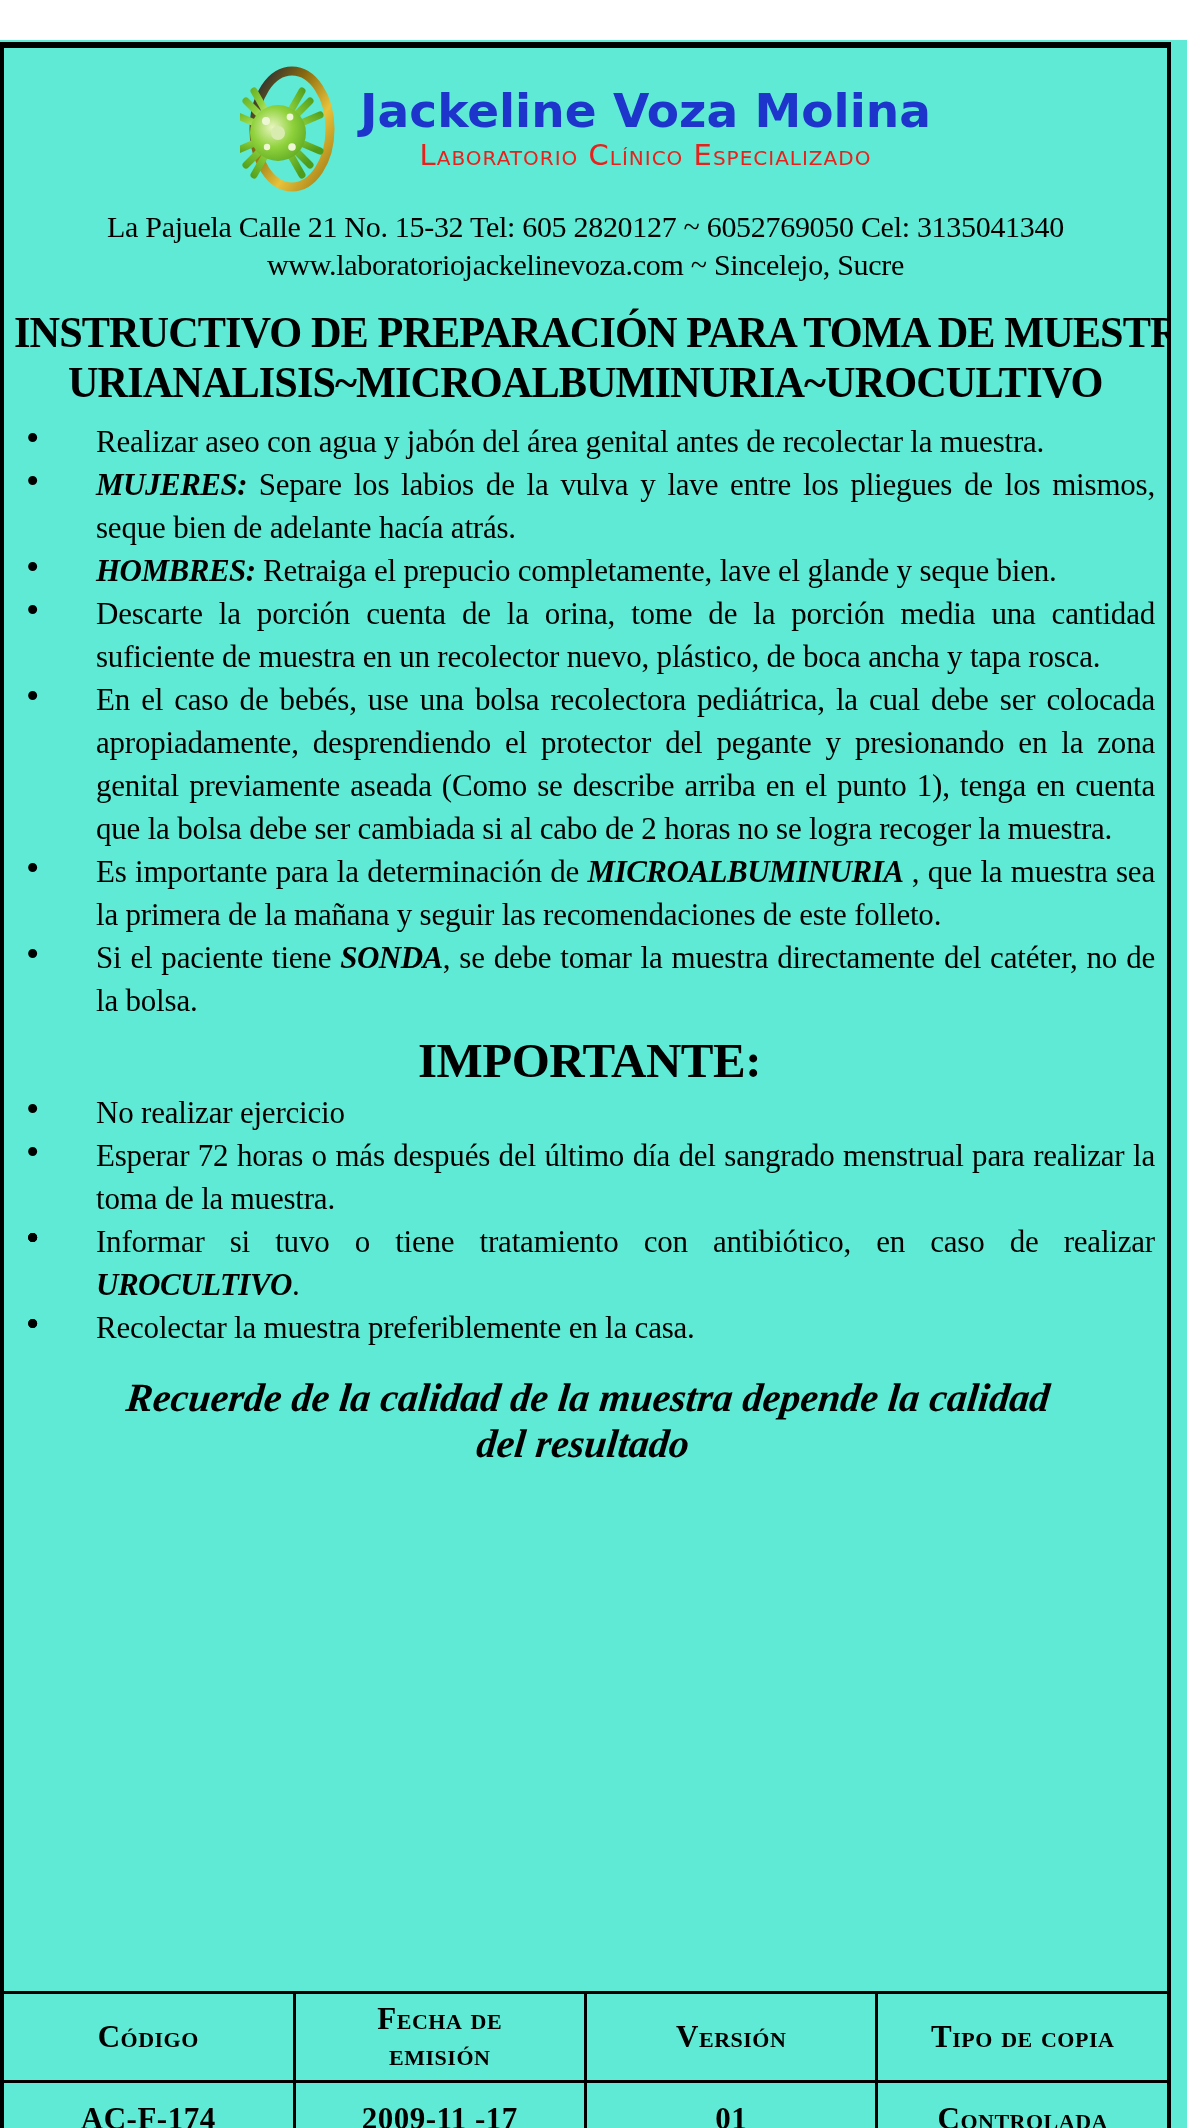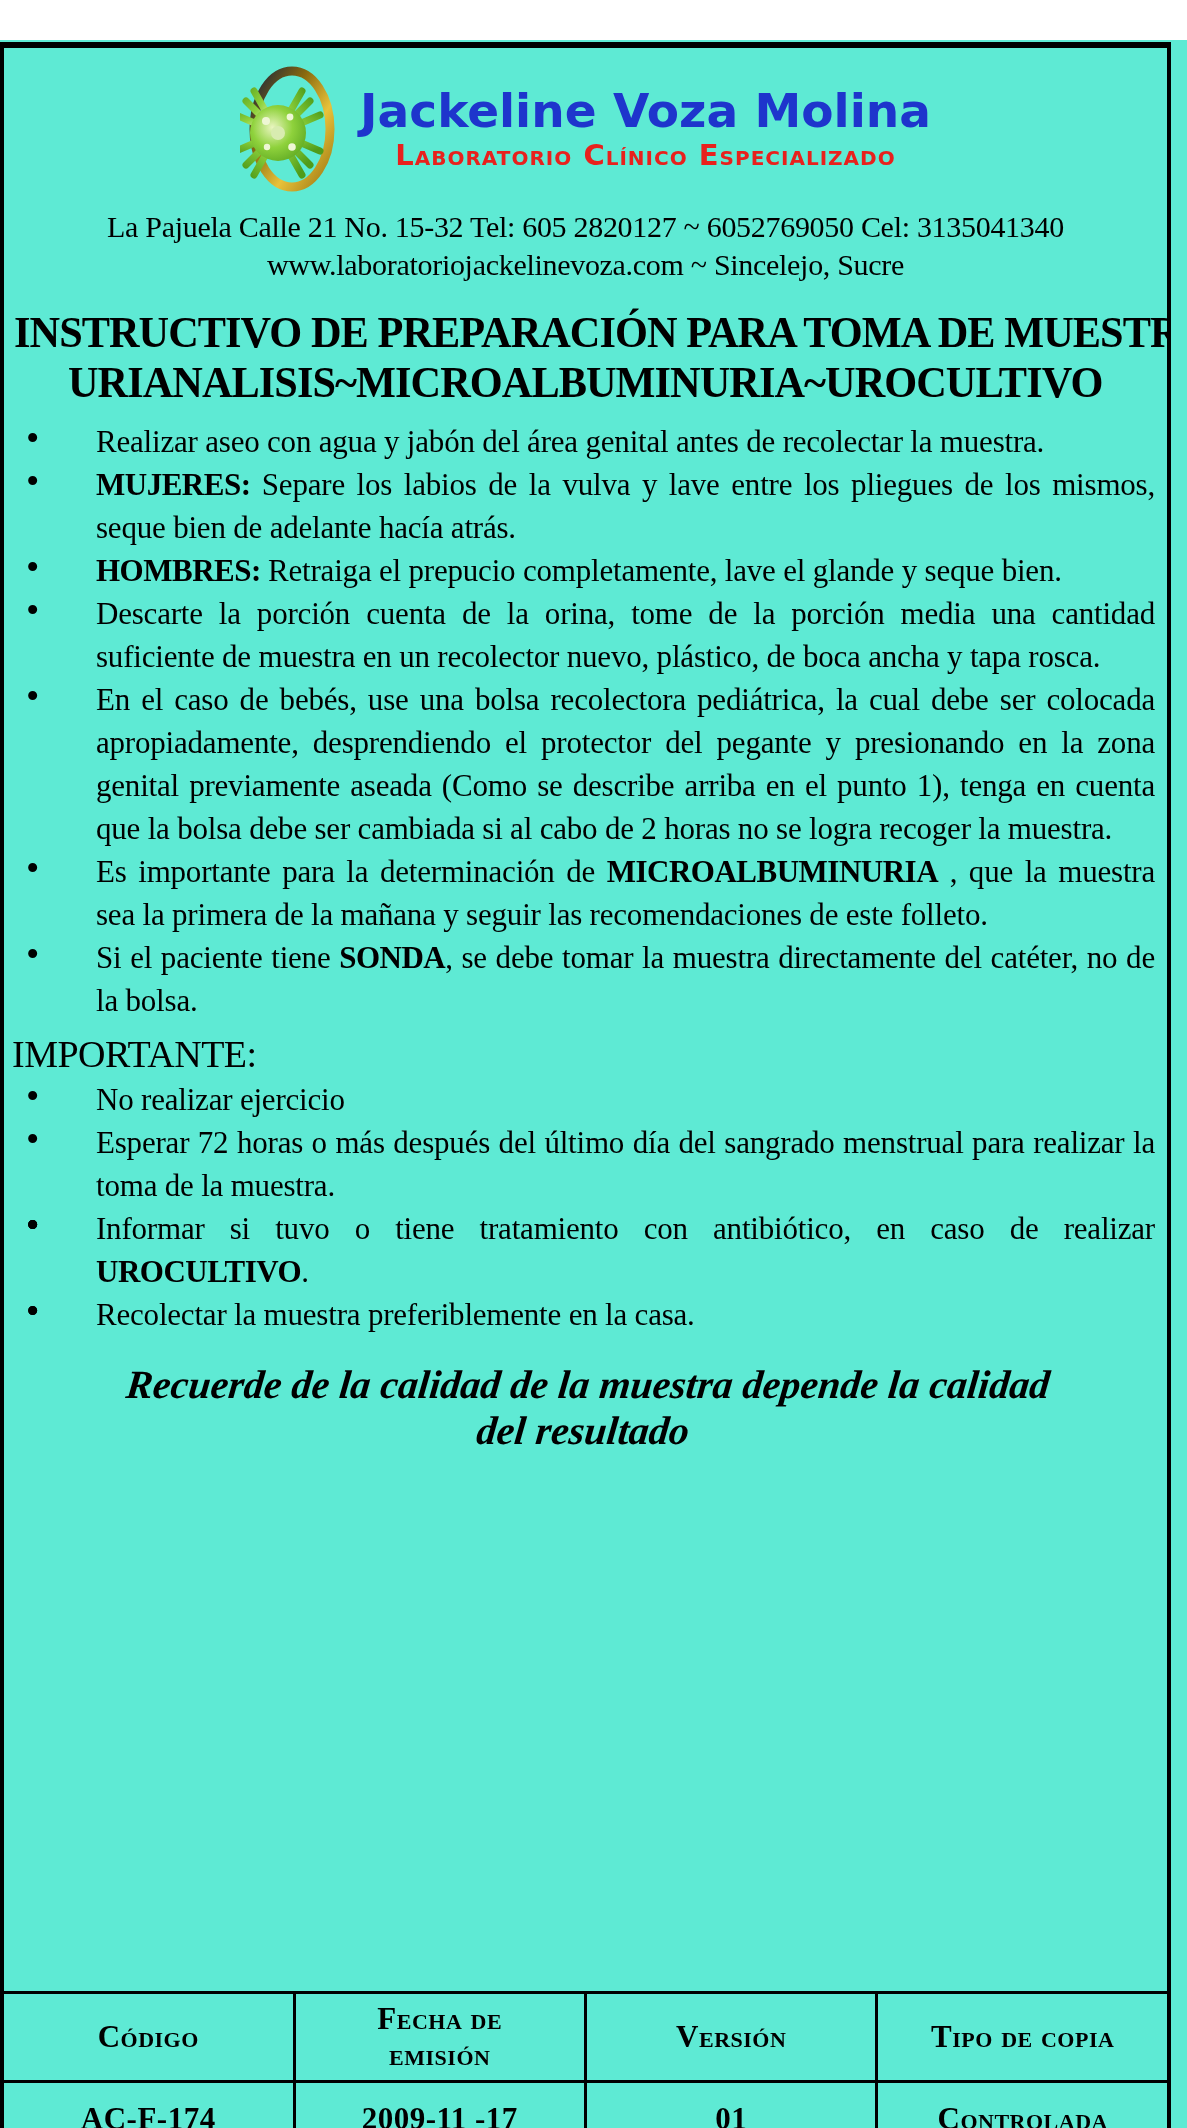--- a/index.html
+++ b/index.html
@@ -19,40 +19,40 @@
 
   
   .brandrow { display:flex; align-items:center; justify-content:center; gap:24px; margin-top:12px; height:138px; }
   .logo { width:96px; height:132px; flex:0 0 auto; }
   .brandtext { text-align:center; }
   .brand {
     font-family:"DejaVu Sans", sans-serif; font-weight:bold;
     font-size:47px; color:#1e35cc; letter-spacing:0px; line-height:1.05;
   }
   .brandsub {
-    font-family:"DejaVu Sans", sans-serif; font-weight:bold;
+    font-family:"DejaVu Sans", sans-serif; font-weight:normal;
     font-variant:small-caps; font-size:29px; color:#e8211d; letter-spacing:1px; margin-top:2px;
   }
   .address { text-align:center; font-size:30px; line-height:1.25; margin-top:10px; letter-spacing:-0.3px; }
 
   
   .doc-title { margin-top:24px; font-weight:bold; line-height:1.12; letter-spacing:-1px; }
   .doc-title .t1 { display:inline-block; transform:scaleX(.94); transform-origin:left center;
                    font-size:45px; margin-left:10px; white-space:nowrap; }
   .doc-title .l2 { text-align:center; }
   .doc-title .t2 { display:inline-block; transform:scaleX(.94); font-size:45px; white-space:nowrap; }
 
   
   ul.blist { list-style:none; margin:12px 0 0 0; padding:0; }
   ul.blist li { position:relative; padding:0 12px 0 92px; text-align:justify;
                 font-size:31px; line-height:43px; letter-spacing:-0.2px; }
   ul.blist .bullet { position:absolute; left:22px; top:-3px; font-size:38px; line-height:43px; }
-  .b { font-weight:bold; letter-spacing:-0.5px; }
+  .b { font-weight:bold; letter-spacing:-0.5px;font-style:italic; }
 
-  .important-heading { font-weight:normal; font-size:38px; letter-spacing:-0.5px; margin:10px 0 2px 8px; }
+  .important-heading { font-weight:bold; font-size:49px; letter-spacing:-0.5px; margin:10px 0 2px 8px;text-align:center; }
 
   
   .script-note { margin-top:26px; text-align:center; font-style:italic; font-weight:bold;
                  font-size:40px; line-height:1.15; transform:skewX(-6deg); }
 
   
   table.meta { position:absolute; left:0; bottom:0; width:100%; border-collapse:collapse; table-layout:fixed;font-weight:bold; }
   table.meta td {
     width:25%; border:3px solid #000; text-align:center; vertical-align:middle;
     font-size:31px; letter-spacing:0.5px;

